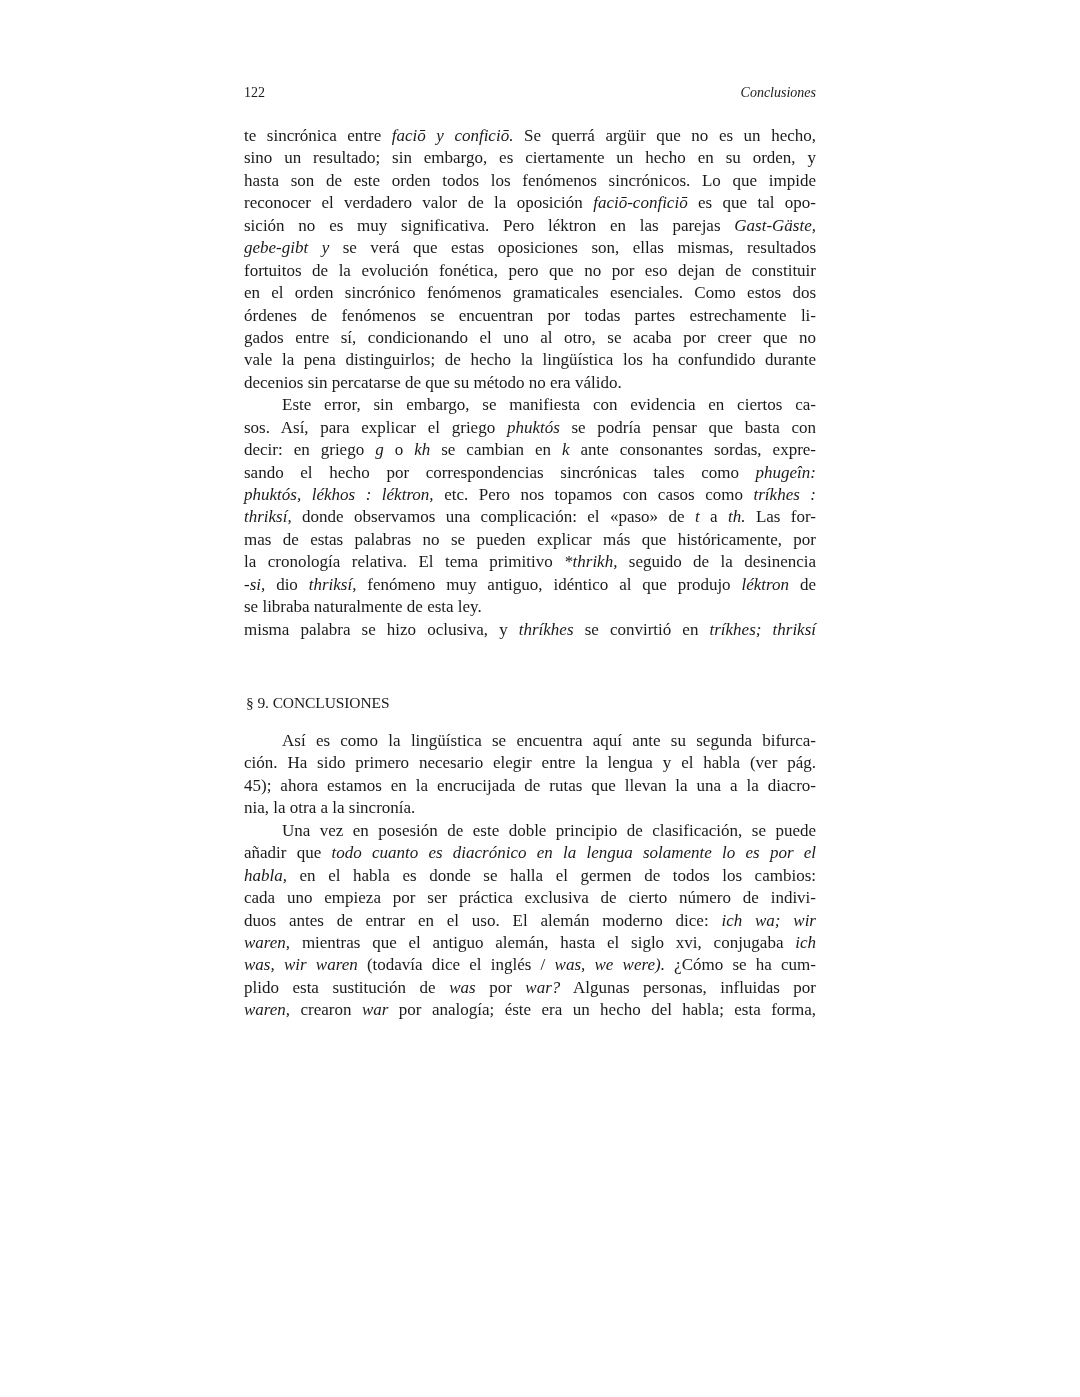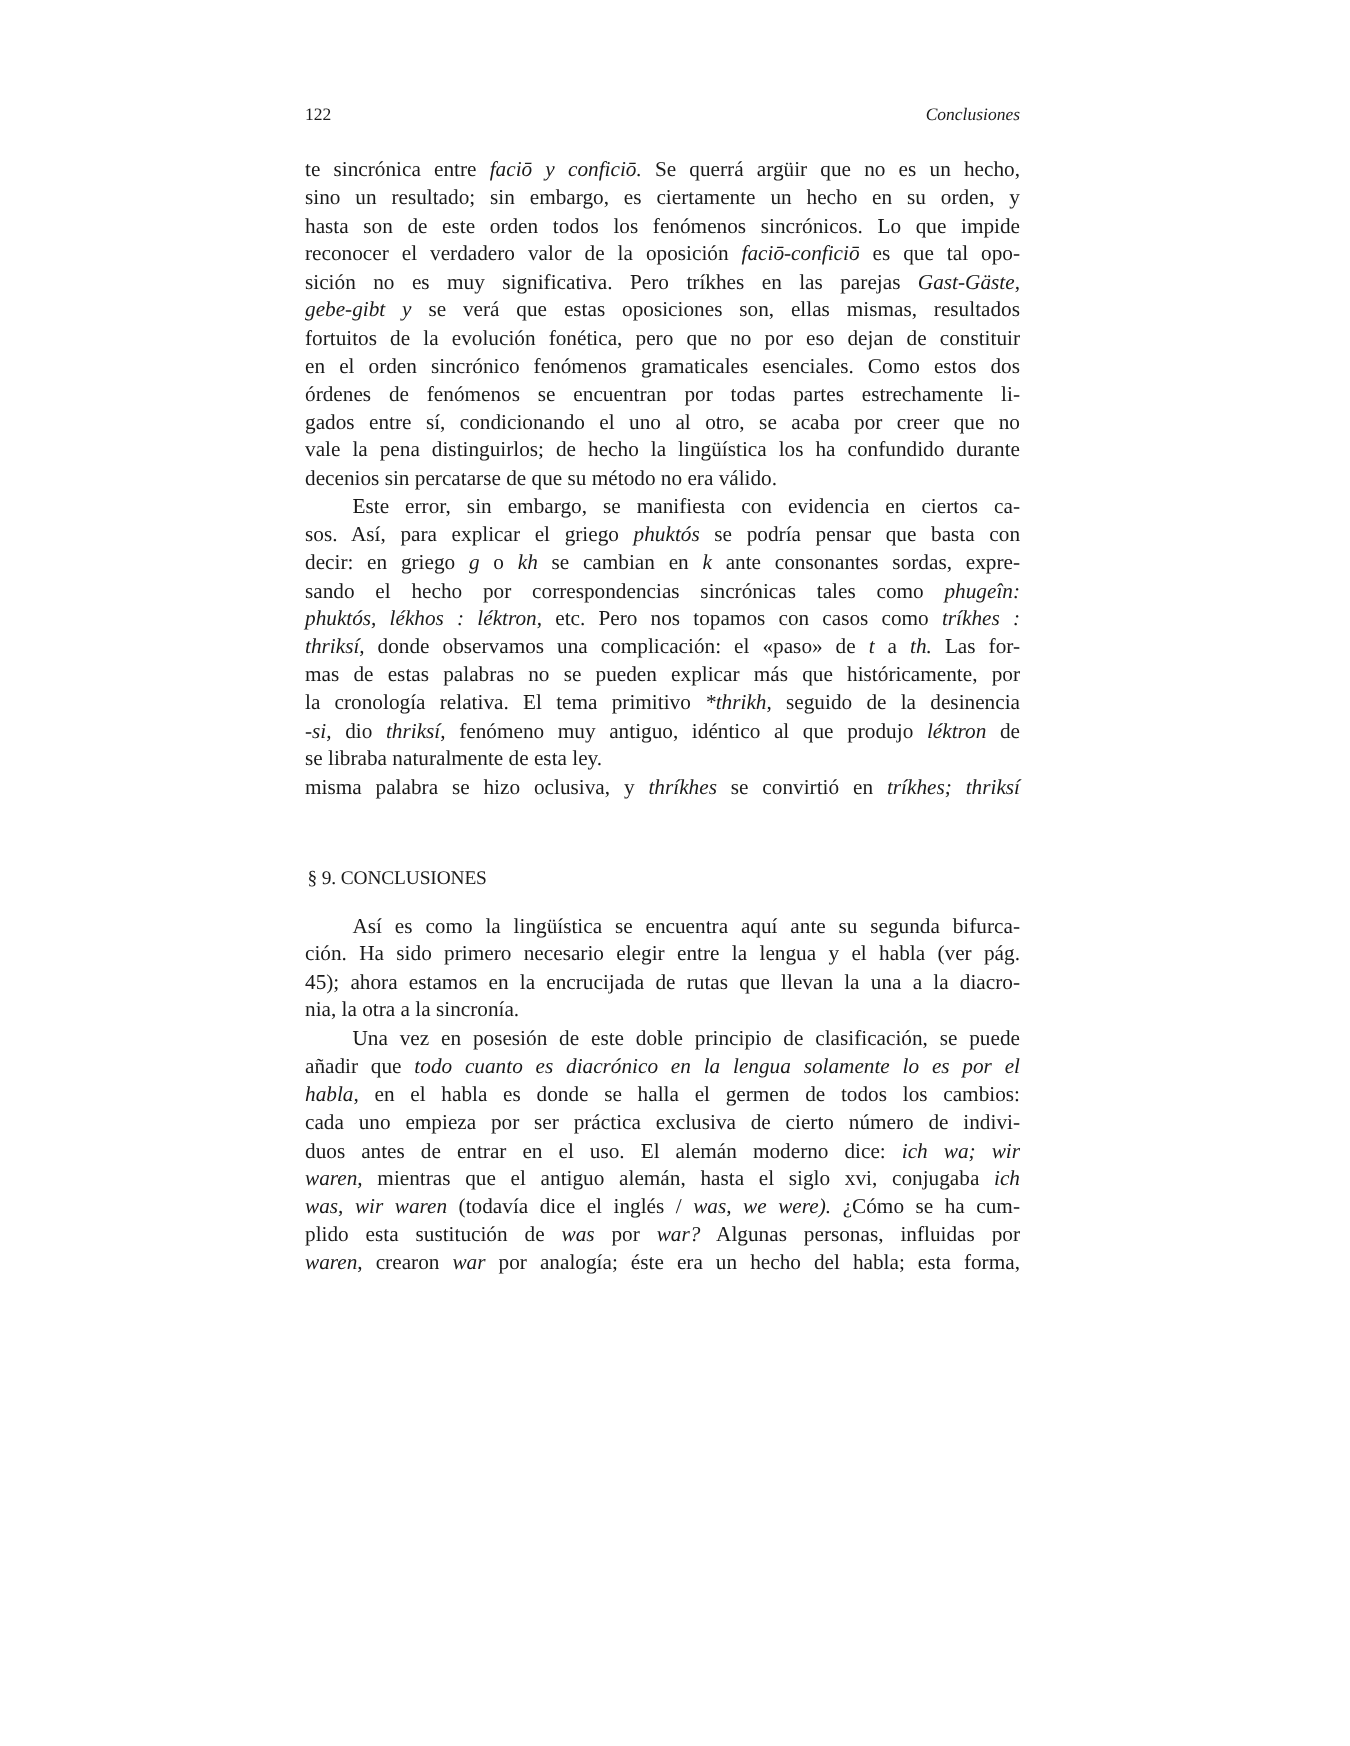--- a/index.html
+++ b/index.html
@@ -26,21 +26,21 @@
   <div class="header">
     <span class="num">122</span>
     <span class="title">Conclusiones</span>
   </div>
 
   <div class="lines" id="block1" style="top:125px;">
       <span class="line"><span>te sincrónica entre </span><i>faciō y conficiō.</i><span> Se querrá argüir que no es un hecho,</span></span>
       <span class="line"><span>sino un resultado; sin embargo, es ciertamente un hecho en su orden, y</span></span>
       <span class="line"><span>hasta son de este orden todos los fenómenos sincrónicos. Lo que impide</span></span>
       <span class="line"><span>reconocer el verdadero valor de la oposición </span><i>faciō-conficiō</i><span> es que tal opo-</span></span>
-      <span class="line"><span>sición no es muy significativa. Pero tríkhes en las parejas </span><i>Gast-Gäste,</i></span>
+      <span class="line"><span>sición no es muy significativa. Pero léktron en las parejas </span><i>Gast-Gäste,</i></span>
       <span class="line"><i>gebe-gibt y</i><span> se verá que estas oposiciones son, ellas mismas, resultados</span></span>
       <span class="line"><span>fortuitos de la evolución fonética, pero que no por eso dejan de constituir</span></span>
       <span class="line"><span>en el orden sincrónico fenómenos gramaticales esenciales. Como estos dos</span></span>
       <span class="line"><span>órdenes de fenómenos se encuentran por todas partes estrechamente li-</span></span>
       <span class="line"><span>gados entre sí, condicionando el uno al otro, se acaba por creer que no</span></span>
       <span class="line"><span>vale la pena distinguirlos; de hecho la lingüística los ha confundido durante</span></span>
       <span class="line last"><span>decenios sin percatarse de que su método no era válido.</span></span>
       <span class="line indent"><span>Este error, sin embargo, se manifiesta con evidencia en ciertos ca-</span></span>
       <span class="line"><span>sos. Así, para explicar el griego </span><i>phuktós</i><span> se podría pensar que basta con</span></span>
       <span class="line"><span>decir: en griego </span><i>g</i><span> o </span><i>kh</i><span> se cambian en </span><i>k</i><span> ante consonantes sordas, expre-</span></span>

